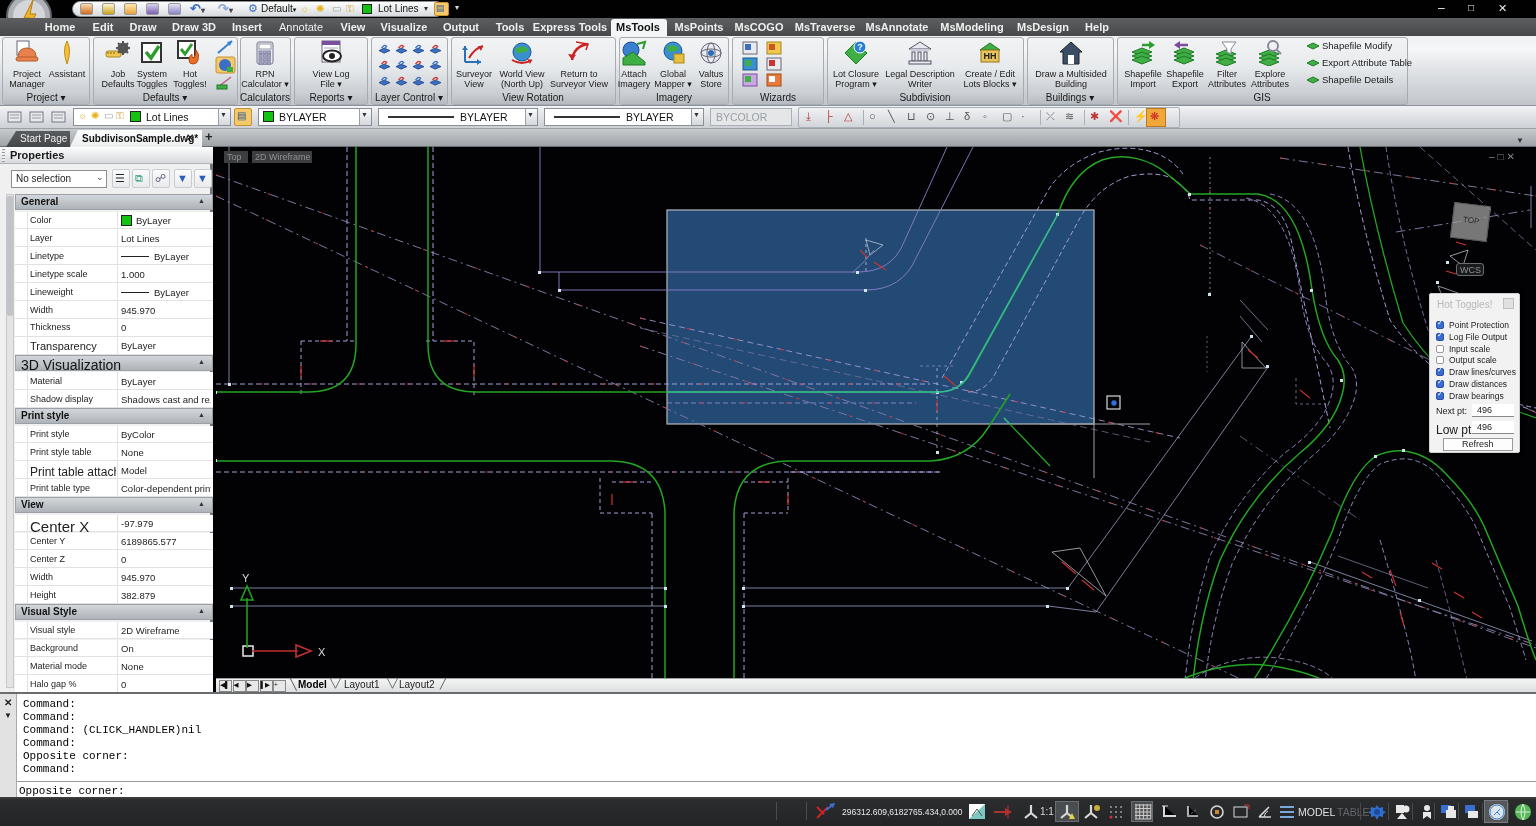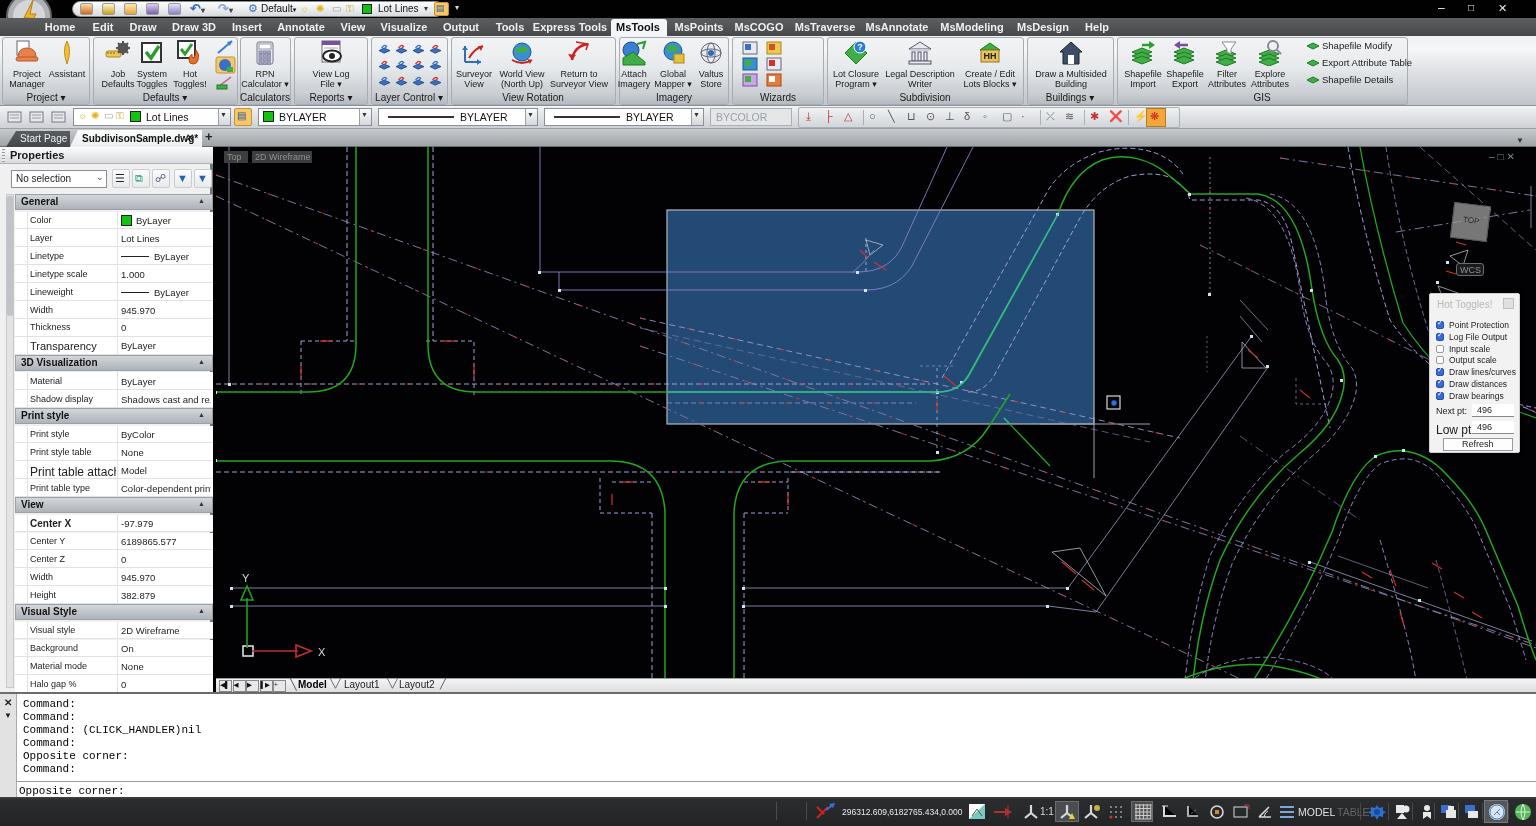--- a/index.html
+++ b/index.html
@@ -37,21 +37,21 @@
 <div class="tx" style="left:1438px;top:1px;font-size:12px;color:#eee;">–</div>
 <div class="tx" style="left:1468px;top:2px;font-size:10px;color:#eee;">□</div>
 <div class="tx" style="left:1498px;top:2px;font-size:11px;color:#eee;">✕</div>
 <div class="abs" style="left:0;top:18px;width:1536px;height:18px;background:linear-gradient(#5c5e60,#464849);"></div>
 <div class="abs" style="left:611px;top:19px;width:56px;height:17px;background:#f4f5f6;border-radius:3px 3px 0 0;"></div>
 <div class="tx" style="left:60px;top:21px;transform:translateX(-50%);font-size:11px;font-weight:bold;color:#f0f0f0;">Home</div>
 <div class="tx" style="left:103px;top:21px;transform:translateX(-50%);font-size:11px;font-weight:bold;color:#f0f0f0;">Edit</div>
 <div class="tx" style="left:143px;top:21px;transform:translateX(-50%);font-size:11px;font-weight:bold;color:#f0f0f0;">Draw</div>
 <div class="tx" style="left:194px;top:21px;transform:translateX(-50%);font-size:11px;font-weight:bold;color:#f0f0f0;">Draw 3D</div>
 <div class="tx" style="left:247px;top:21px;transform:translateX(-50%);font-size:11px;font-weight:bold;color:#f0f0f0;">Insert</div>
-<div class="tx" style="left:301px;top:21px;transform:translateX(-50%);font-size:11px;font-weight:bold;color:#f0f0f0;">Annotate</div>
+<div class="tx" style="left:301px;top:21px;transform:translateX(-50%);font-size:11px;font-weight:normal;color:#f0f0f0;">Annotate</div>
 <div class="tx" style="left:353px;top:21px;transform:translateX(-50%);font-size:11px;font-weight:bold;color:#f0f0f0;">View</div>
 <div class="tx" style="left:404px;top:21px;transform:translateX(-50%);font-size:11px;font-weight:bold;color:#f0f0f0;">Visualize</div>
 <div class="tx" style="left:461px;top:21px;transform:translateX(-50%);font-size:11px;font-weight:bold;color:#f0f0f0;">Output</div>
 <div class="tx" style="left:510px;top:21px;transform:translateX(-50%);font-size:11px;font-weight:bold;color:#f0f0f0;">Tools</div>
 <div class="tx" style="left:570px;top:21px;transform:translateX(-50%);font-size:11px;font-weight:bold;color:#f0f0f0;">Express Tools</div>
 <div class="tx" style="left:638px;top:21px;transform:translateX(-50%);font-size:11px;font-weight:bold;color:#111;">MsTools</div>
 <div class="tx" style="left:699px;top:21px;transform:translateX(-50%);font-size:11px;font-weight:bold;color:#f0f0f0;">MsPoints</div>
 <div class="tx" style="left:759px;top:21px;transform:translateX(-50%);font-size:11px;font-weight:bold;color:#f0f0f0;">MsCOGO</div>
 <div class="tx" style="left:825px;top:21px;transform:translateX(-50%);font-size:11px;font-weight:bold;color:#f0f0f0;">MsTraverse</div>
 <div class="tx" style="left:897px;top:21px;transform:translateX(-50%);font-size:11px;font-weight:bold;color:#f0f0f0;">MsAnnotate</div>
@@ -488,21 +488,21 @@
 <div class="abs" style="left:27px;top:318.9px;width:1px;height:17.9px;background:#e2e2e2;"></div>
 <div class="abs" style="left:117px;top:318.9px;width:1px;height:17.9px;background:#e2e2e2;"></div>
 <div class="tx" style="left:30px;top:322.4px;font-size:9px;color:#222;max-width:86px;overflow:hidden;">Thickness</div>
 <div class="tx" style="left:121px;top:322.4px;font-size:9.5px;color:#222;max-width:90px;overflow:hidden;">0</div>
 <div class="abs" style="left:15px;top:336.8px;width:198px;height:17.9px;background:#fff;border-bottom:1px solid #e2e2e2;"></div>
 <div class="abs" style="left:27px;top:336.8px;width:1px;height:17.9px;background:#e2e2e2;"></div>
 <div class="abs" style="left:117px;top:336.8px;width:1px;height:17.9px;background:#e2e2e2;"></div>
 <div class="tx" style="left:30px;top:340.3px;font-size:11px;color:#222;max-width:86px;overflow:hidden;">Transparency</div>
 <div class="tx" style="left:121px;top:340.3px;font-size:9.5px;color:#222;max-width:90px;overflow:hidden;">ByLayer</div>
 <div class="abs" style="left:15px;top:355px;width:198px;height:16px;background:linear-gradient(#d3d7db,#aeb3b9);border:1px solid #9aa0a5;"></div>
-<div class="tx" style="left:21px;top:357px;font-size:10px;font-weight:bold;color:#111;">3D Visualization</div>
+<div class="tx" style="left:21px;top:357px;font-size:14px;font-weight:normal;color:#111;">3D Visualization</div>
 <div class="tx" style="left:198px;top:358px;font-size:7px;color:#333;">▲</div>
 <div class="abs" style="left:15px;top:372.2px;width:198px;height:17.9px;background:#fff;border-bottom:1px solid #e2e2e2;"></div>
 <div class="abs" style="left:27px;top:372.2px;width:1px;height:17.9px;background:#e2e2e2;"></div>
 <div class="abs" style="left:117px;top:372.2px;width:1px;height:17.9px;background:#e2e2e2;"></div>
 <div class="tx" style="left:30px;top:375.7px;font-size:9px;color:#222;max-width:86px;overflow:hidden;">Material</div>
 <div class="tx" style="left:121px;top:375.7px;font-size:9.5px;color:#222;max-width:90px;overflow:hidden;">ByLayer</div>
 <div class="abs" style="left:15px;top:390.1px;width:198px;height:17.9px;background:#fff;border-bottom:1px solid #e2e2e2;"></div>
 <div class="abs" style="left:27px;top:390.1px;width:1px;height:17.9px;background:#e2e2e2;"></div>
 <div class="abs" style="left:117px;top:390.1px;width:1px;height:17.9px;background:#e2e2e2;"></div>
 <div class="tx" style="left:30px;top:393.6px;font-size:9px;color:#222;max-width:86px;overflow:hidden;">Shadow display</div>
@@ -529,21 +529,21 @@
 <div class="abs" style="left:27px;top:479.2px;width:1px;height:17.9px;background:#e2e2e2;"></div>
 <div class="abs" style="left:117px;top:479.2px;width:1px;height:17.9px;background:#e2e2e2;"></div>
 <div class="tx" style="left:30px;top:482.7px;font-size:9px;color:#222;max-width:86px;overflow:hidden;">Print table type</div>
 <div class="tx" style="left:121px;top:482.7px;font-size:9.5px;color:#222;max-width:90px;overflow:hidden;">Color-dependent print...</div>
 <div class="abs" style="left:15px;top:497px;width:198px;height:16px;background:linear-gradient(#d3d7db,#aeb3b9);border:1px solid #9aa0a5;"></div>
 <div class="tx" style="left:21px;top:499px;font-size:10px;font-weight:bold;color:#111;">View</div>
 <div class="tx" style="left:198px;top:500px;font-size:7px;color:#333;">▲</div>
 <div class="abs" style="left:15px;top:514.6px;width:198px;height:17.9px;background:#fff;border-bottom:1px solid #e2e2e2;"></div>
 <div class="abs" style="left:27px;top:514.6px;width:1px;height:17.9px;background:#e2e2e2;"></div>
 <div class="abs" style="left:117px;top:514.6px;width:1px;height:17.9px;background:#e2e2e2;"></div>
-<div class="tx" style="left:30px;top:518.1px;font-size:10px;color:#222;max-width:86px;overflow:hidden;font-weight:bold;">Center X</div>
+<div class="tx" style="left:30px;top:518.1px;font-size:15px;color:#222;max-width:86px;overflow:hidden;">Center X</div>
 <div class="tx" style="left:121px;top:518.1px;font-size:9.5px;color:#222;max-width:90px;overflow:hidden;">-97.979</div>
 <div class="abs" style="left:15px;top:532.5px;width:198px;height:17.9px;background:#fff;border-bottom:1px solid #e2e2e2;"></div>
 <div class="abs" style="left:27px;top:532.5px;width:1px;height:17.9px;background:#e2e2e2;"></div>
 <div class="abs" style="left:117px;top:532.5px;width:1px;height:17.9px;background:#e2e2e2;"></div>
 <div class="tx" style="left:30px;top:536.0px;font-size:9px;color:#222;max-width:86px;overflow:hidden;">Center Y</div>
 <div class="tx" style="left:121px;top:536.0px;font-size:9.5px;color:#222;max-width:90px;overflow:hidden;">6189865.577</div>
 <div class="abs" style="left:15px;top:550.4px;width:198px;height:17.9px;background:#fff;border-bottom:1px solid #e2e2e2;"></div>
 <div class="abs" style="left:27px;top:550.4px;width:1px;height:17.9px;background:#e2e2e2;"></div>
 <div class="abs" style="left:117px;top:550.4px;width:1px;height:17.9px;background:#e2e2e2;"></div>
 <div class="tx" style="left:30px;top:553.9px;font-size:9px;color:#222;max-width:86px;overflow:hidden;">Center Z</div>

